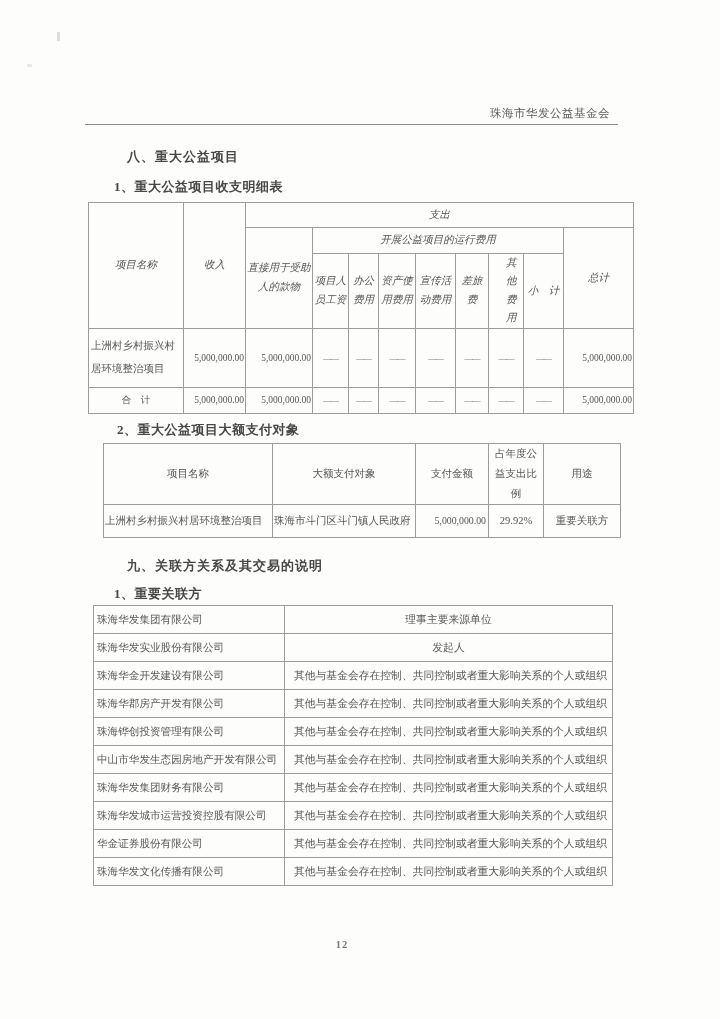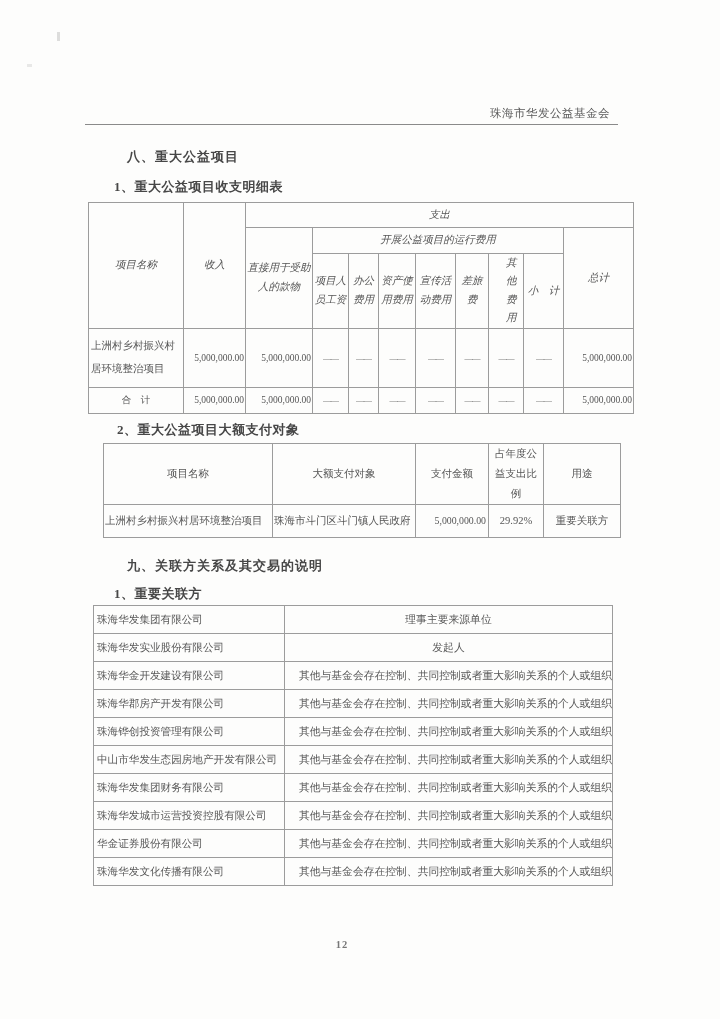--- a/index.html
+++ b/index.html
@@ -44,21 +44,21 @@
   .t2 td { color:#555; padding:0 1px; white-space:nowrap; }
   .t2 td.left { text-align:left; }
   .t2 td.num { text-align:right; padding-right:2px; font-size:9.8px; }
 
   
   .t3 { left:93px; top:605px; width:519px; font-size:10.6px; }
   .t3 tr { height:28px; }
   .t3 th { color:#555; }
   .t3 td.cname { text-align:left; padding-left:3px; white-space:nowrap; color:#575757; }
   .t3 td.rel { font-size:10.8px; white-space:nowrap; color:#575757; }
-  .t3 td.rel.long { text-align:right; padding-left:4px; }
+  .t3 td.rel.long { text-align:center; padding-left:4px; }
 
   .page-num { position:absolute; left:0; top:939px; width:684px; text-align:center;
               font-size:10.5px; color:#777; letter-spacing:1px;font-weight:bold; }
 </style>
 </head>
 <body>
 
 <div class="page">
 
   <div class="speck1"></div>

